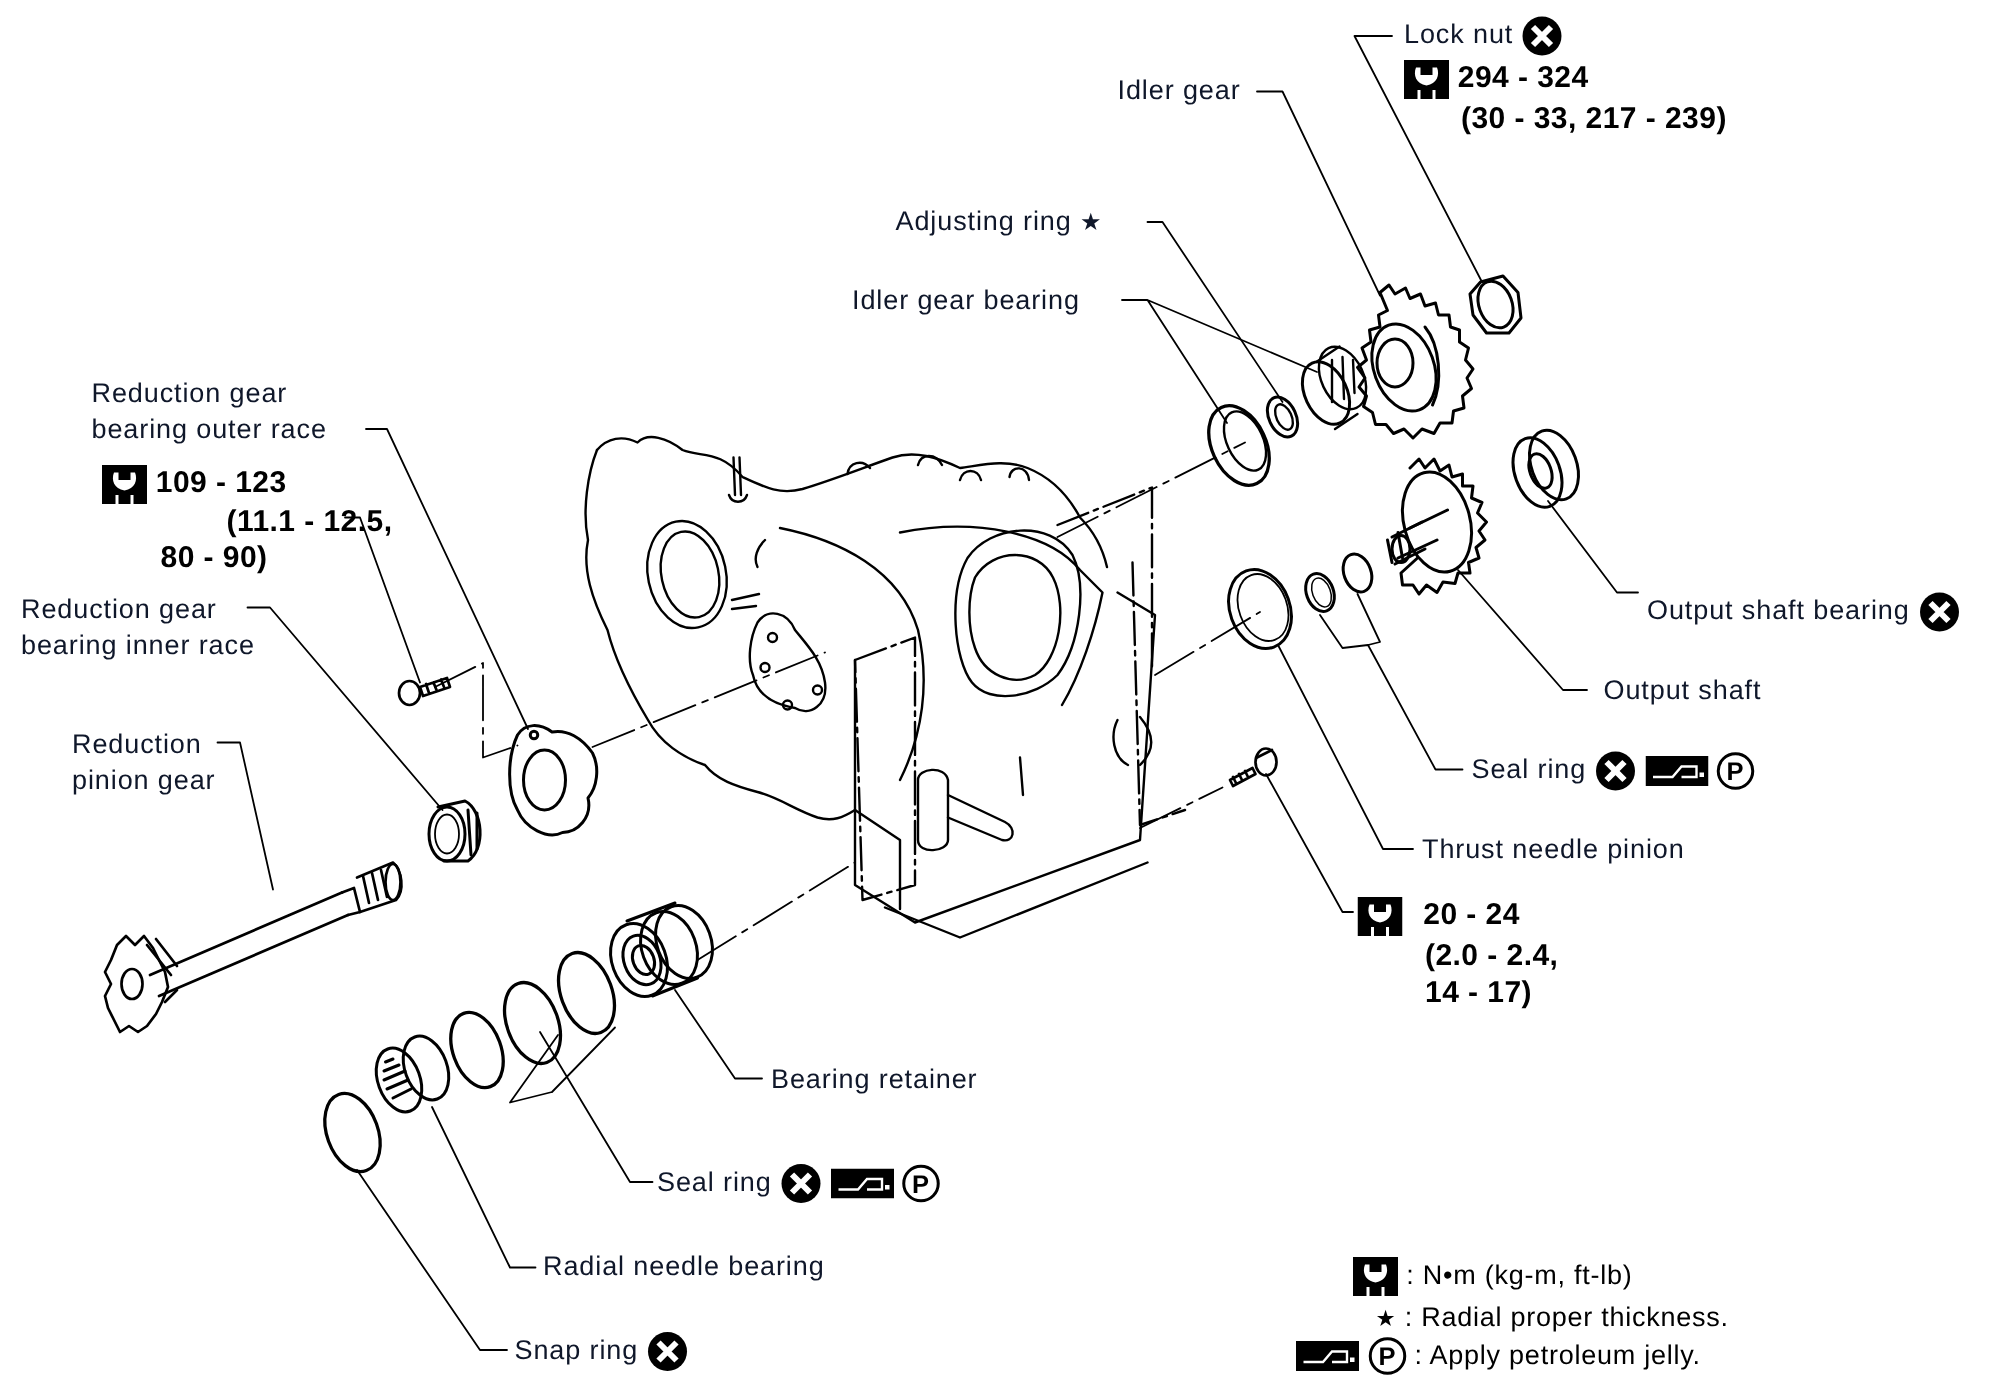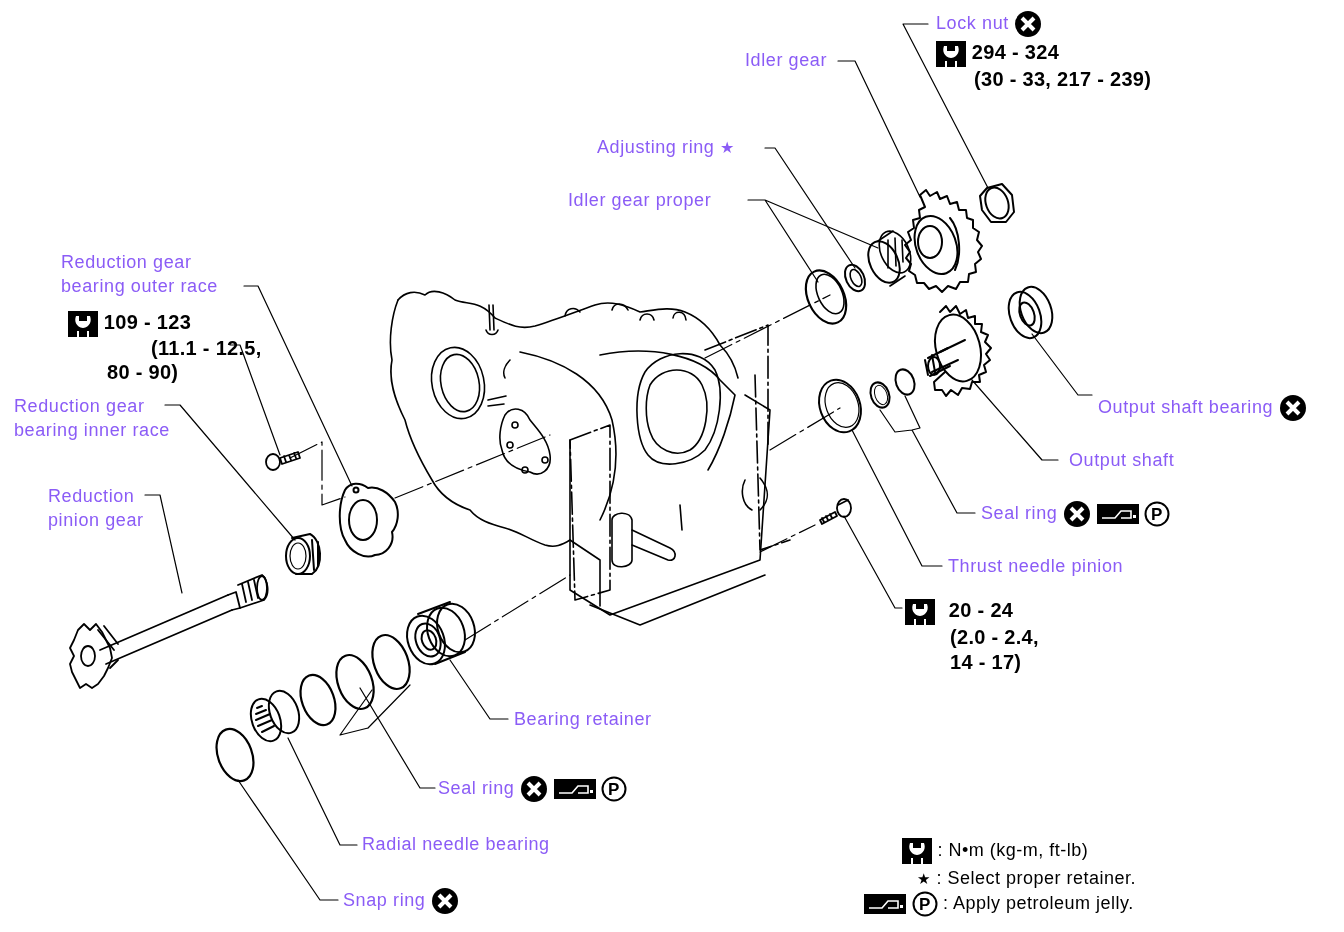--- a/index.html
+++ b/index.html
@@ -1,20 +1,20 @@
 <!DOCTYPE html>
 <html><head>
 <meta charset="utf-8">
 <style>
   html, body { margin: 0; padding: 0; background: #ffffff; }
   body { width: 1344px; height: 932px; position: relative; overflow: hidden;
          font-family: "Liberation Sans", "DejaVu Sans", sans-serif; color: #000; }
   #art { position: absolute; left: 0; top: 0; width: 1344px; height: 932px; }
   .lbl { position: absolute; font-size: 18px; line-height: 25px; letter-spacing: 0.6px;
-         white-space: nowrap; color: #8b5cf6; }
+         white-space: nowrap; color: #0f172a; }
   .tq  { position: absolute; font-size: 20px; line-height: 24px; font-weight: bold;
          white-space: nowrap; letter-spacing: 0.3px; }
   .sym { display: inline-block; vertical-align: middle; }
   .legend-row { position: absolute; font-size: 18px; line-height: 24px; white-space: nowrap;
                 letter-spacing: 0.5px; }
 </style>
 </head>
 <body>
 
 <svg id="art" viewBox="0 0 1344 932" xmlns="http://www.w3.org/2000/svg" fill="none" stroke="#000" stroke-width="1.6" stroke-linejoin="round" stroke-linecap="round">
@@ -202,21 +202,21 @@
 </div>
 <div class="tq" style="left:974px;top:67px;">(30 - 33, 217 - 239)</div>
 
 <div class="lbl" style="left:745px;top:48px;">Idler gear</div>
 
 <div class="lbl" style="left:597px;top:135px;">
   <span>Adjusting ring</span>
   <span style="font-size:16px;">★</span>
 </div>
 
-<div class="lbl" style="left:568px;top:188px;">Idler gear proper</div>
+<div class="lbl" style="left:568px;top:188px;">Idler gear bearing</div>
 
 <div class="lbl" style="left:61px;top:250px;">Reduction gear</div>
 <div class="lbl" style="left:61px;top:274px;">bearing outer race</div>
 <div class="tq" style="left:68px;top:310px;">
   <svg class="sym" width="30" height="26" viewBox="0 0 30 26">
       <rect x="0" y="0" width="30" height="26" fill="#000"></rect>
       <path d="M8,5 C6,10 8,16 15,17 C22,16 24,10 22,5 L19,5 L19,10 L11,10 L11,5 Z" fill="#fff"></path>
       <path d="M10,20 L10,26 M20,20 L20,26" stroke="#fff" stroke-width="2"></path>
     </svg>
   <span>109 - 123</span>
@@ -303,21 +303,21 @@
   <div class="legend-row" style="left:902px;top:838px;">
     <svg class="sym" width="30" height="26" viewBox="0 0 30 26">
         <rect x="0" y="0" width="30" height="26" fill="#000"></rect>
         <path d="M8,5 C6,10 8,16 15,17 C22,16 24,10 22,5 L19,5 L19,10 L11,10 L11,5 Z" fill="#fff"></path>
         <path d="M10,20 L10,26 M20,20 L20,26" stroke="#fff" stroke-width="2"></path>
       </svg>
     <span>: N•m (kg-m, ft-lb)</span>
   </div>
   <div class="legend-row" style="left:917px;top:866px;">
     <span style="font-size:15px;">★</span>
-    <span>: Select proper retainer.</span>
+    <span>: Radial proper thickness.</span>
   </div>
   <div class="legend-row" style="left:864px;top:891px;">
     <svg class="sym" width="42" height="20" viewBox="0 0 42 20">
         <rect x="0" y="0" width="42" height="20" fill="#000"></rect>
         <path d="M5,14 L18,14 L24,7 L34,7 L34,14 L24,14" stroke="#fff" stroke-width="1.6" fill="none"></path>
         <rect x="36" y="11" width="3" height="3" fill="#fff"></rect>
       </svg>
     <svg class="sym" width="26" height="26" viewBox="0 0 26 26">
         <circle cx="13" cy="13" r="11.5" fill="#fff" stroke="#000" stroke-width="2"></circle>
         <text x="13" y="19" text-anchor="middle" font-size="17" font-weight="bold" fill="#000" stroke="none" font-family="Liberation Sans, sans-serif">P</text>

